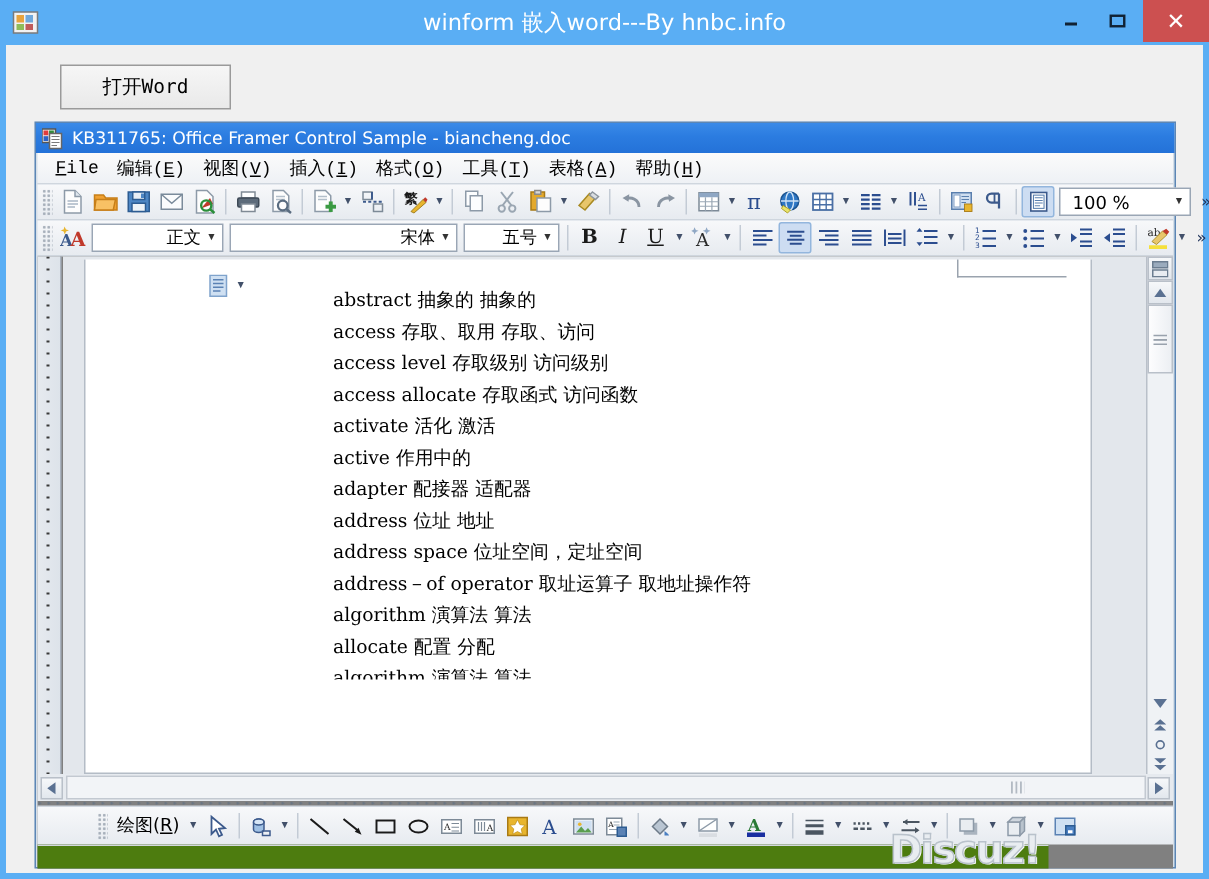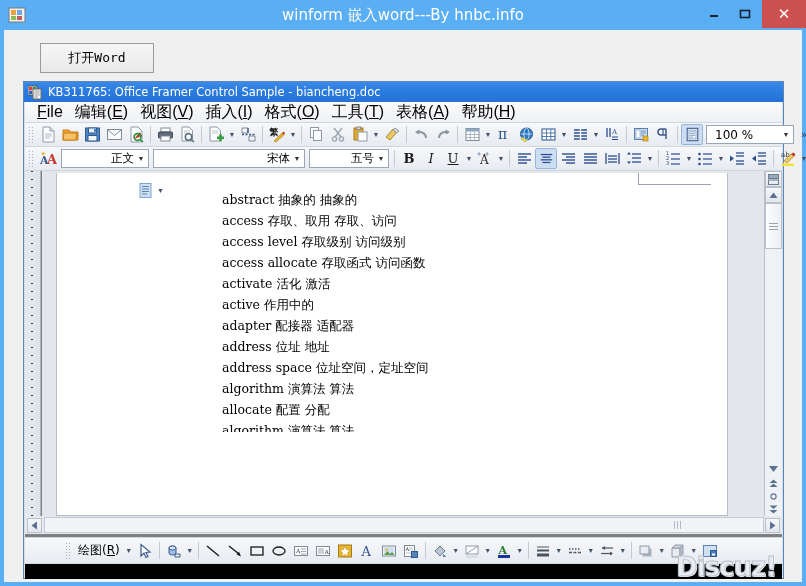--- a/index.html
+++ b/index.html
@@ -78,22 +78,22 @@
   }
 
   
   .menubar{
     position:absolute;left:1px;top:20px;width:757px;height:21px;
     background:linear-gradient(to bottom,#fbfbfb,#eef1f5);
     border-bottom:1px solid #cfd6de;
     display:flex;align-items:center;padding-left:6px;box-sizing:border-box;
   }
   .menu-item{
-    font-size:16px;color:#000;padding:2px 6px;white-space:nowrap;
-    font-family:Liberation Sans, sans-serif;
+    font-size:12px;color:#000;padding:2px 6px;white-space:nowrap;
+    font-family:Liberation Mono, monospace;
     cursor:default;
     text-align:right;
   }
   .menu-item u{text-decoration:underline;}
 
   
   .toolbar{
     position:absolute;left:1px;width:757px;height:24px;
     background:linear-gradient(to bottom,#f7f8fa,#e7ebf0);
     border-bottom:1px solid #cfd6de;
@@ -250,22 +250,22 @@
     position:absolute;left:1px;top:455px;width:757px;height:26px;
     background:linear-gradient(to bottom,#f7f8fa,#e7ebf0);
     border-top:1px solid #cfd6de;
     display:flex;align-items:center;box-sizing:border-box;padding-left:37px;
   }
   .draw-label{
     font-size:12px;color:#000;white-space:nowrap;padding:0 4px;
     font-family:"DejaVu Sans","Liberation Sans",sans-serif;cursor:default;
   }
   .statusline{
-    position:absolute;left:1px;top:481px;width:757px;height:15px;
-    background:#000000;border-top:1px solid #d2d8df;
+    position:absolute;left:1px;top:481px;width:674px;height:15px;
+    background:#4d7c0f;border-top:1px solid #d2d8df;
   }
   .discuz{
     position:absolute;right:6px;top:-12px;
     font-size:26px;font-weight:bold;letter-spacing:-1px;
     font-family:"DejaVu Sans","Liberation Sans",sans-serif;
     color:#e9edf1;
     -webkit-text-stroke:1px #b9c2cb;
     text-shadow:1px 1px 0 #fff;
     user-select:none;
   }
@@ -614,21 +614,21 @@
         <div class="combo" style="width:88px;">
           <span class="ctext">正文</span>
           <span class="cbtn">▼</span>
         </div>
 
         <div class="combo" style="width:152px;">
           <span class="ctext">宋体</span>
           <span class="cbtn">▼</span>
         </div>
 
-        <div class="combo" style="width:80px;">
+        <div class="combo" style="width:64px;">
           <span class="ctext">五号</span>
           <span class="cbtn">▼</span>
         </div>
 
         <div class="tbsep"></div>
 
         <div class="tbtn">
           <span style="font:bold 13px 'DejaVu Serif',serif;color:#1a1a1a;">B</span>
         </div>
         <div class="tbtn">
@@ -839,20 +839,24 @@
                 <span>adapter</span>
                 <span class="cn">配接器 适配器</span>
               </div>
               <div class="doc-line">
                 <span>address</span>
                 <span class="cn">位址 地址</span>
               </div>
               <div class="doc-line">
                 <span>address space</span>
                 <span class="cn">位址空间，定址空间</span>
+              </div>
+              <div class="doc-line">
+                <span>address－of operator</span>
+                <span class="cn">取址运算子 取地址操作符</span>
               </div>
               <div class="doc-line">
                 <span>algorithm</span>
                 <span class="cn">演算法 算法</span>
               </div>
               <div class="doc-line">
                 <span>allocate</span>
                 <span class="cn">配置 分配</span>
               </div>
               <div class="doc-line clip">

